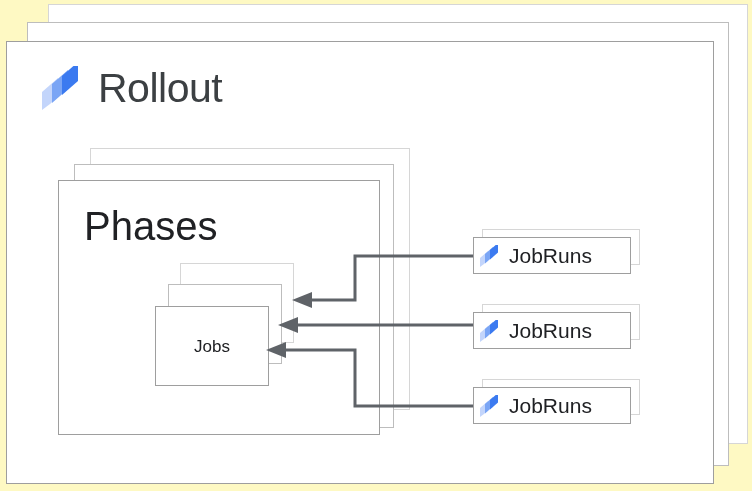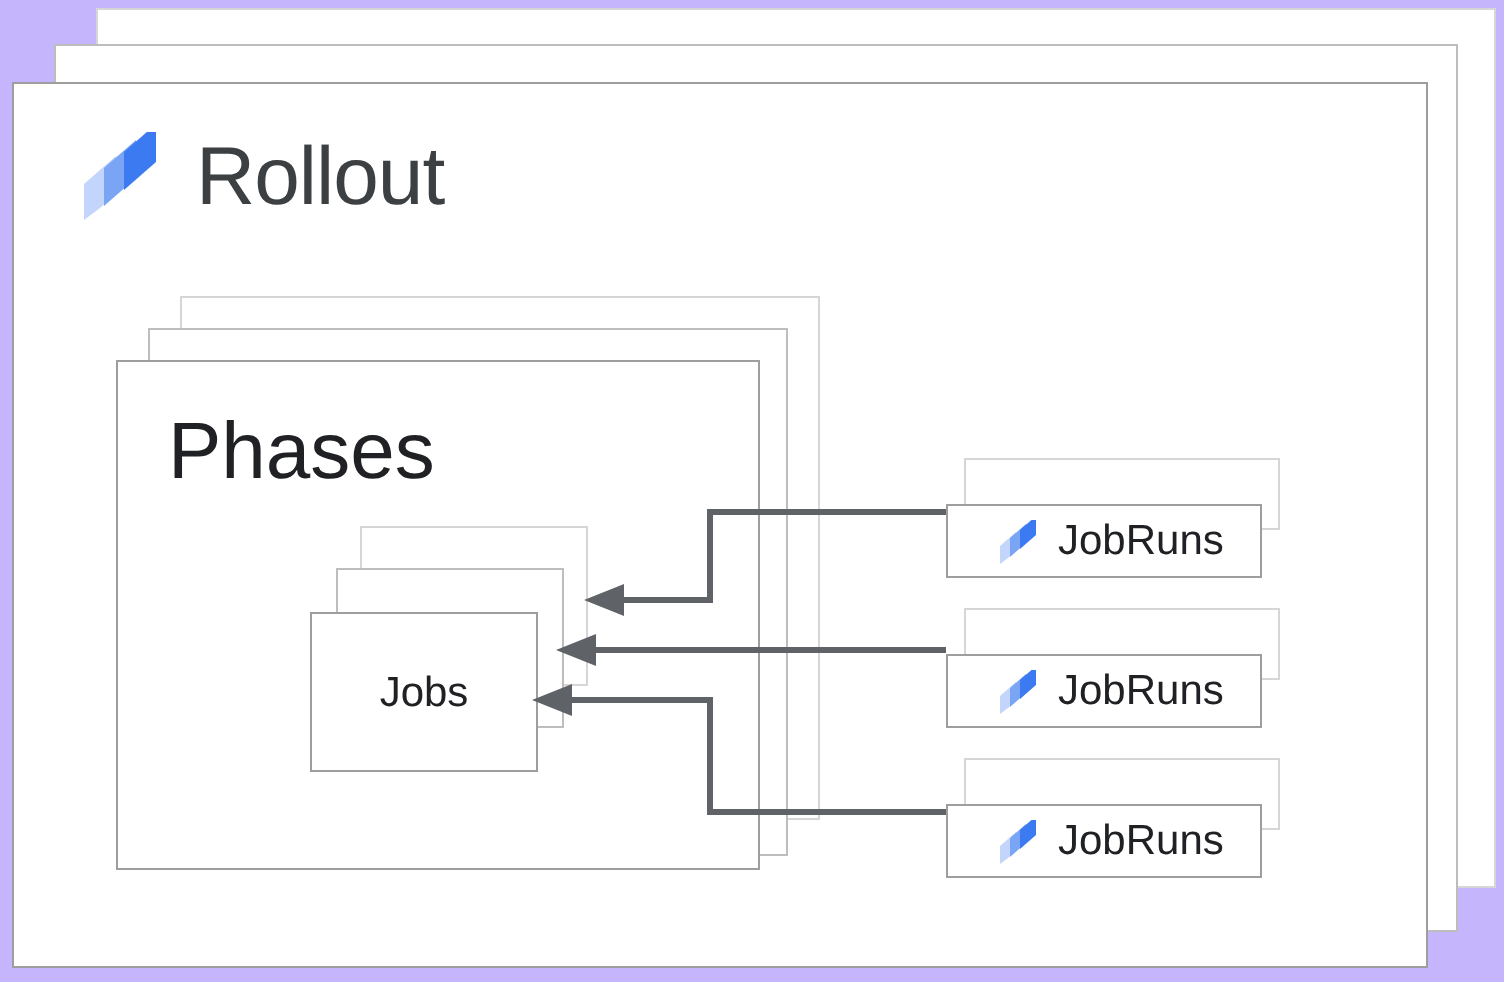--- a/index.html
+++ b/index.html
@@ -10,21 +10,21 @@
   body {
     font-family: "Liberation Sans", sans-serif;
     -webkit-font-smoothing: antialiased;
   }
 
   #diagram-root {
     position: relative;
     width: 752px;
     height: 491px;
     overflow: hidden;
-    background: #c4b5fd;
+    background: #fef9c3;
   }
 
   
   .card {
     position: absolute;
     background: #ffffff;
     box-sizing: border-box;
   }
   .card-thin   { border: 1px solid #d6d6d6; }
   .card-medium { border: 1px solid #bdbdbd; }
@@ -82,21 +82,21 @@
 
   #jobs-title {
     position: absolute;
     left: 155px;
     top: 306px;
     width: 114px;
     height: 80px;
     display: flex;
     align-items: center;
     justify-content: center;
-    font-size: 21px;
+    font-size: 17px;
     font-weight: 400;
     color: #202124;
     line-height: 1;
     text-align: center;
   }
 
   
   .jobrun-group { position: absolute; }
   .jobrun-back {
     position: absolute;
@@ -104,30 +104,30 @@
     top: -8px;
     width: 158px;
     height: 36px;
     background: #ffffff;
     border: 1px solid #d6d6d6;
     box-sizing: border-box;
   }
   .jobrun-front {
     position: absolute;
     left: 0;
-    top: 15px;
+    top: 0;
     width: 158px;
     height: 37px;
     background: #ffffff;
     border: 1px solid #9e9e9e;
     box-sizing: border-box;
     display: flex;
     align-items: center;
     gap: 9px;
-    padding-left: 24px;
+    padding-left: 4px;
   }
   .jobrun-label {
     font-size: 21px;
     font-weight: 400;
     color: #202124;
     line-height: 1;
     white-space: nowrap;
   }
 
   #jobruns-0 { left: 473px; top: 237px; }

